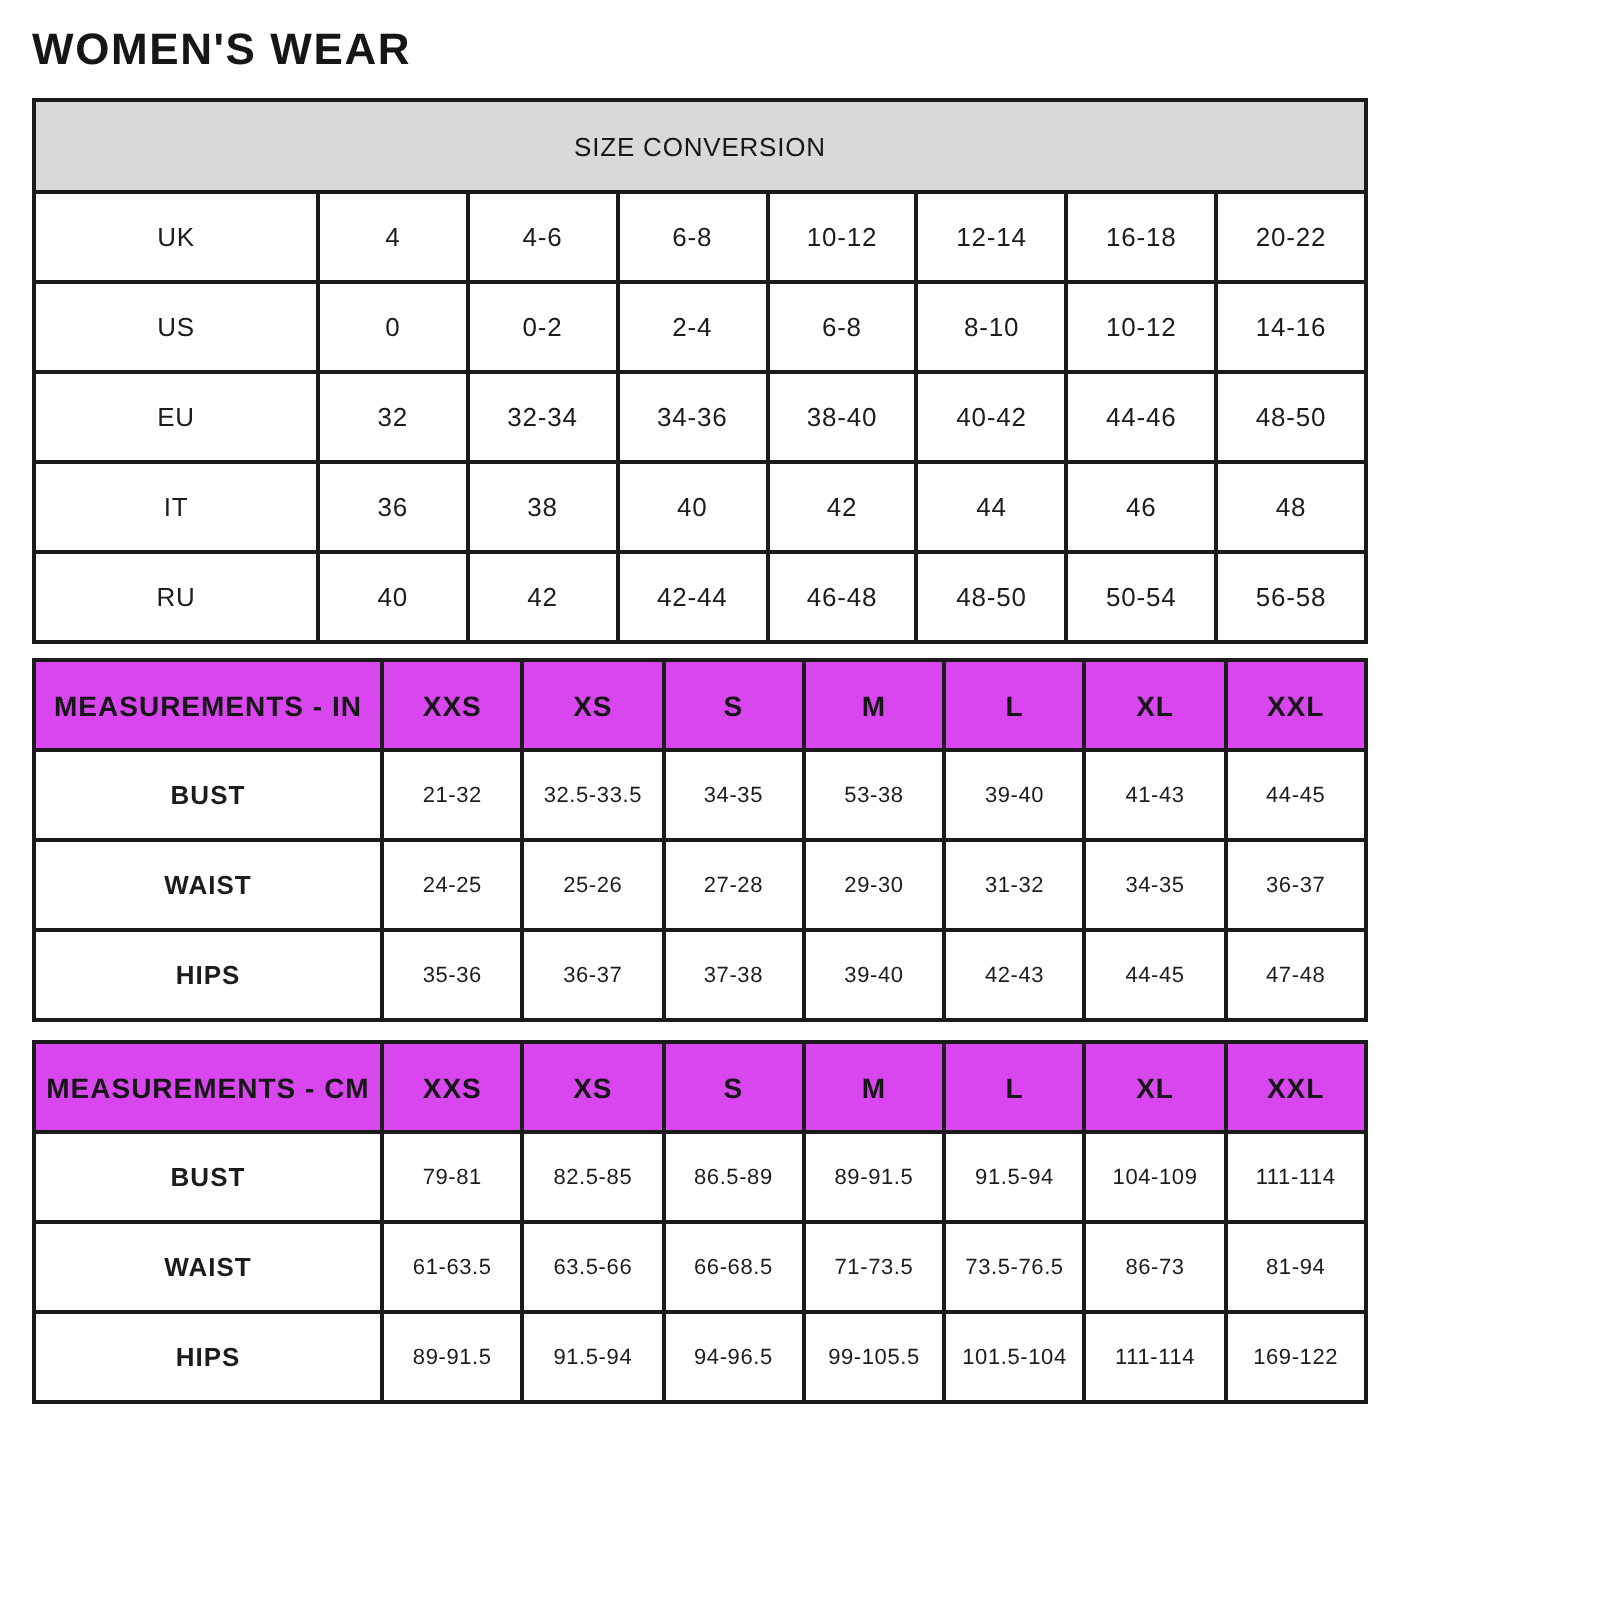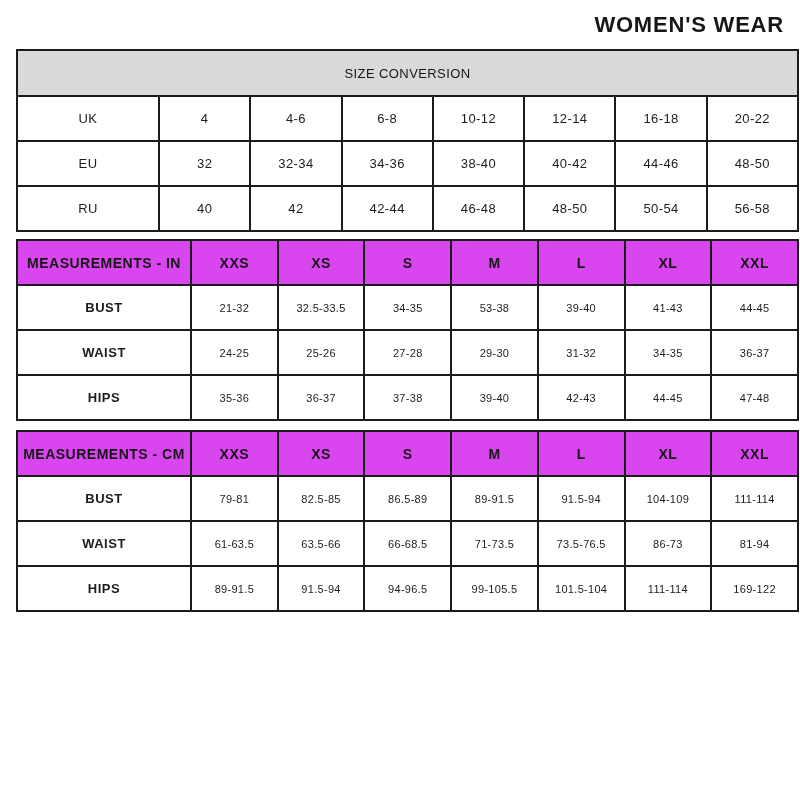--- a/index.html
+++ b/index.html
@@ -11,31 +11,31 @@
     font-family: "Liberation Sans", "DejaVu Sans", sans-serif;
     color: #1c1c1c;
     -webkit-font-smoothing: antialiased;
   }
   .page {
     width: 800px;
     box-sizing: border-box;
     padding: 9px 16px 10px 16px;
   }
   .page-title {
-    text-align: right;
+    text-align: left;
     font-size: 22px;
     font-weight: bold;
     letter-spacing: 0.8px;
     color: #161616;
     margin: 3px 0 11px 0;
   }
   table.size-table {
     border-collapse: collapse;
     table-layout: fixed;
-    width: 783px;
+    width: 668px;
     border: 2px solid #1b1b1b;
     padding-left: 16px;
   }
   table.size-table td {
     border: 2px solid #1b1b1b;
     text-align: center;
     vertical-align: middle;
     height: 43px;
     padding: 0 2px;
     overflow: hidden;
@@ -109,28 +109,48 @@
           <td class="label-cell">UK</td>
           <td class="value-cell">4</td>
           <td class="value-cell">4-6</td>
           <td class="value-cell">6-8</td>
           <td class="value-cell">10-12</td>
           <td class="value-cell">12-14</td>
           <td class="value-cell">16-18</td>
           <td class="value-cell">20-22</td>
         </tr>
         <tr>
+          <td class="label-cell">US</td>
+          <td class="value-cell">0</td>
+          <td class="value-cell">0-2</td>
+          <td class="value-cell">2-4</td>
+          <td class="value-cell">6-8</td>
+          <td class="value-cell">8-10</td>
+          <td class="value-cell">10-12</td>
+          <td class="value-cell">14-16</td>
+        </tr>
+        <tr>
           <td class="label-cell">EU</td>
           <td class="value-cell">32</td>
           <td class="value-cell">32-34</td>
           <td class="value-cell">34-36</td>
           <td class="value-cell">38-40</td>
           <td class="value-cell">40-42</td>
           <td class="value-cell">44-46</td>
           <td class="value-cell">48-50</td>
+        </tr>
+        <tr>
+          <td class="label-cell">IT</td>
+          <td class="value-cell">36</td>
+          <td class="value-cell">38</td>
+          <td class="value-cell">40</td>
+          <td class="value-cell">42</td>
+          <td class="value-cell">44</td>
+          <td class="value-cell">46</td>
+          <td class="value-cell">48</td>
         </tr>
         <tr>
           <td class="label-cell">RU</td>
           <td class="value-cell">40</td>
           <td class="value-cell">42</td>
           <td class="value-cell">42-44</td>
           <td class="value-cell">46-48</td>
           <td class="value-cell">48-50</td>
           <td class="value-cell">50-54</td>
           <td class="value-cell">56-58</td>

